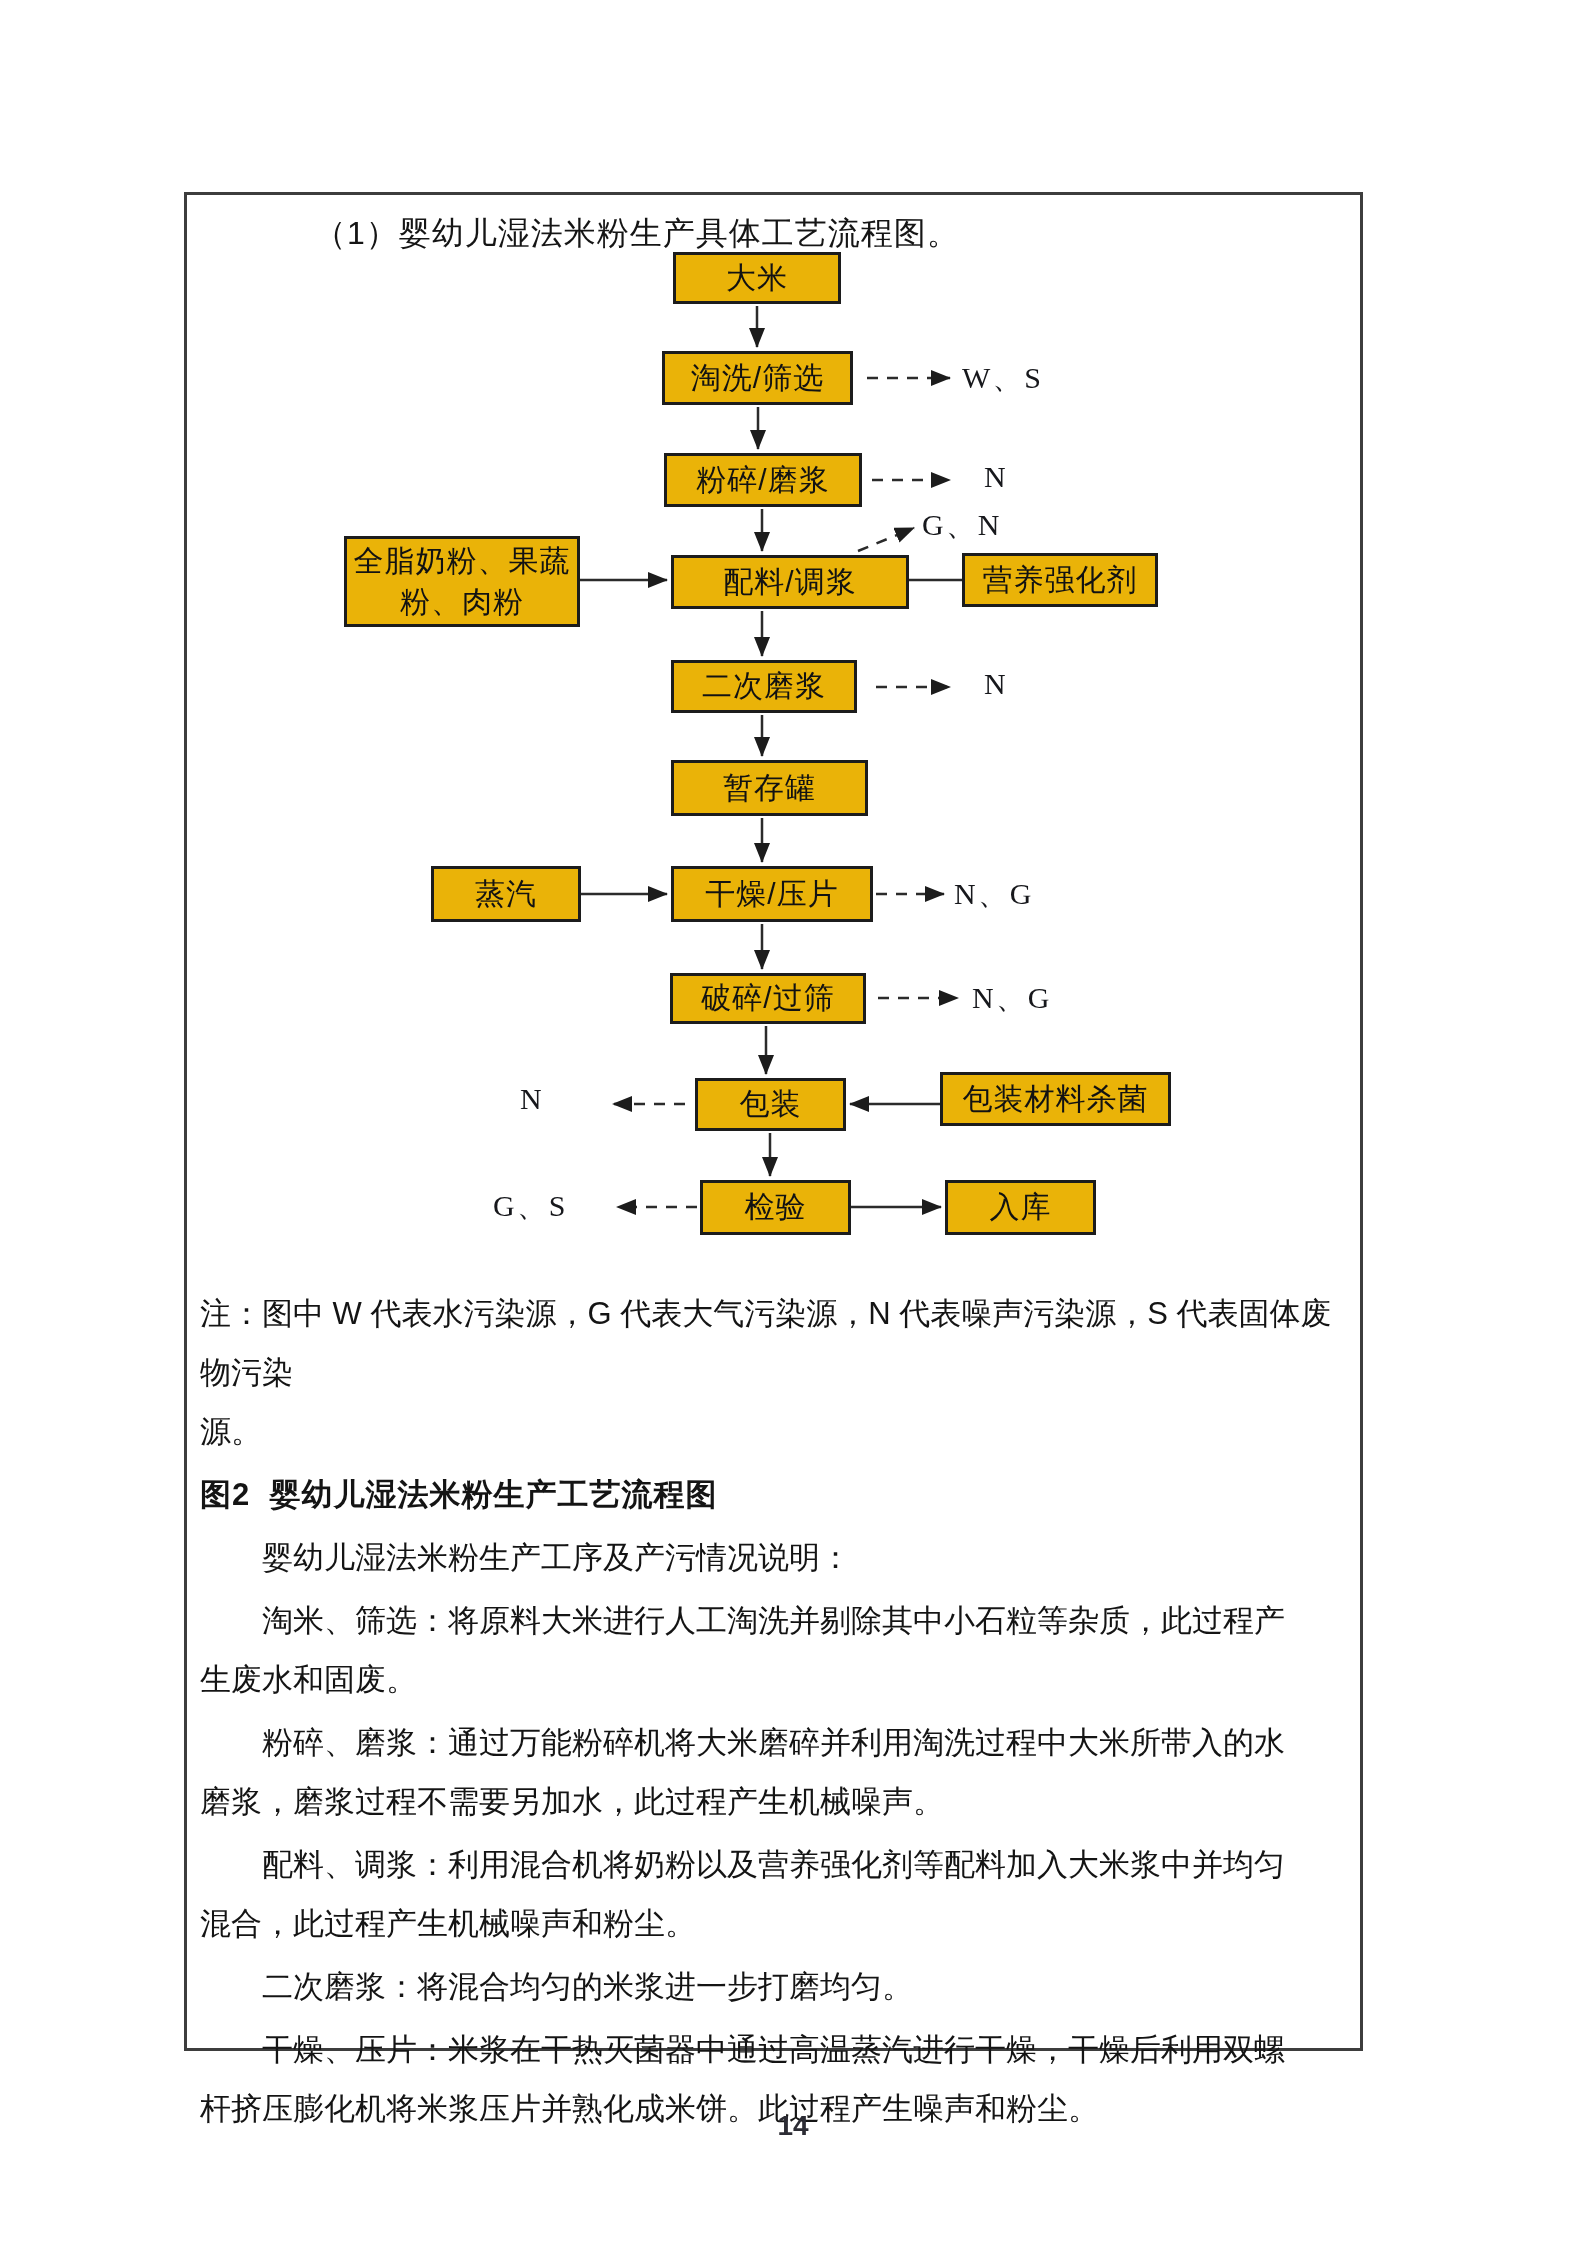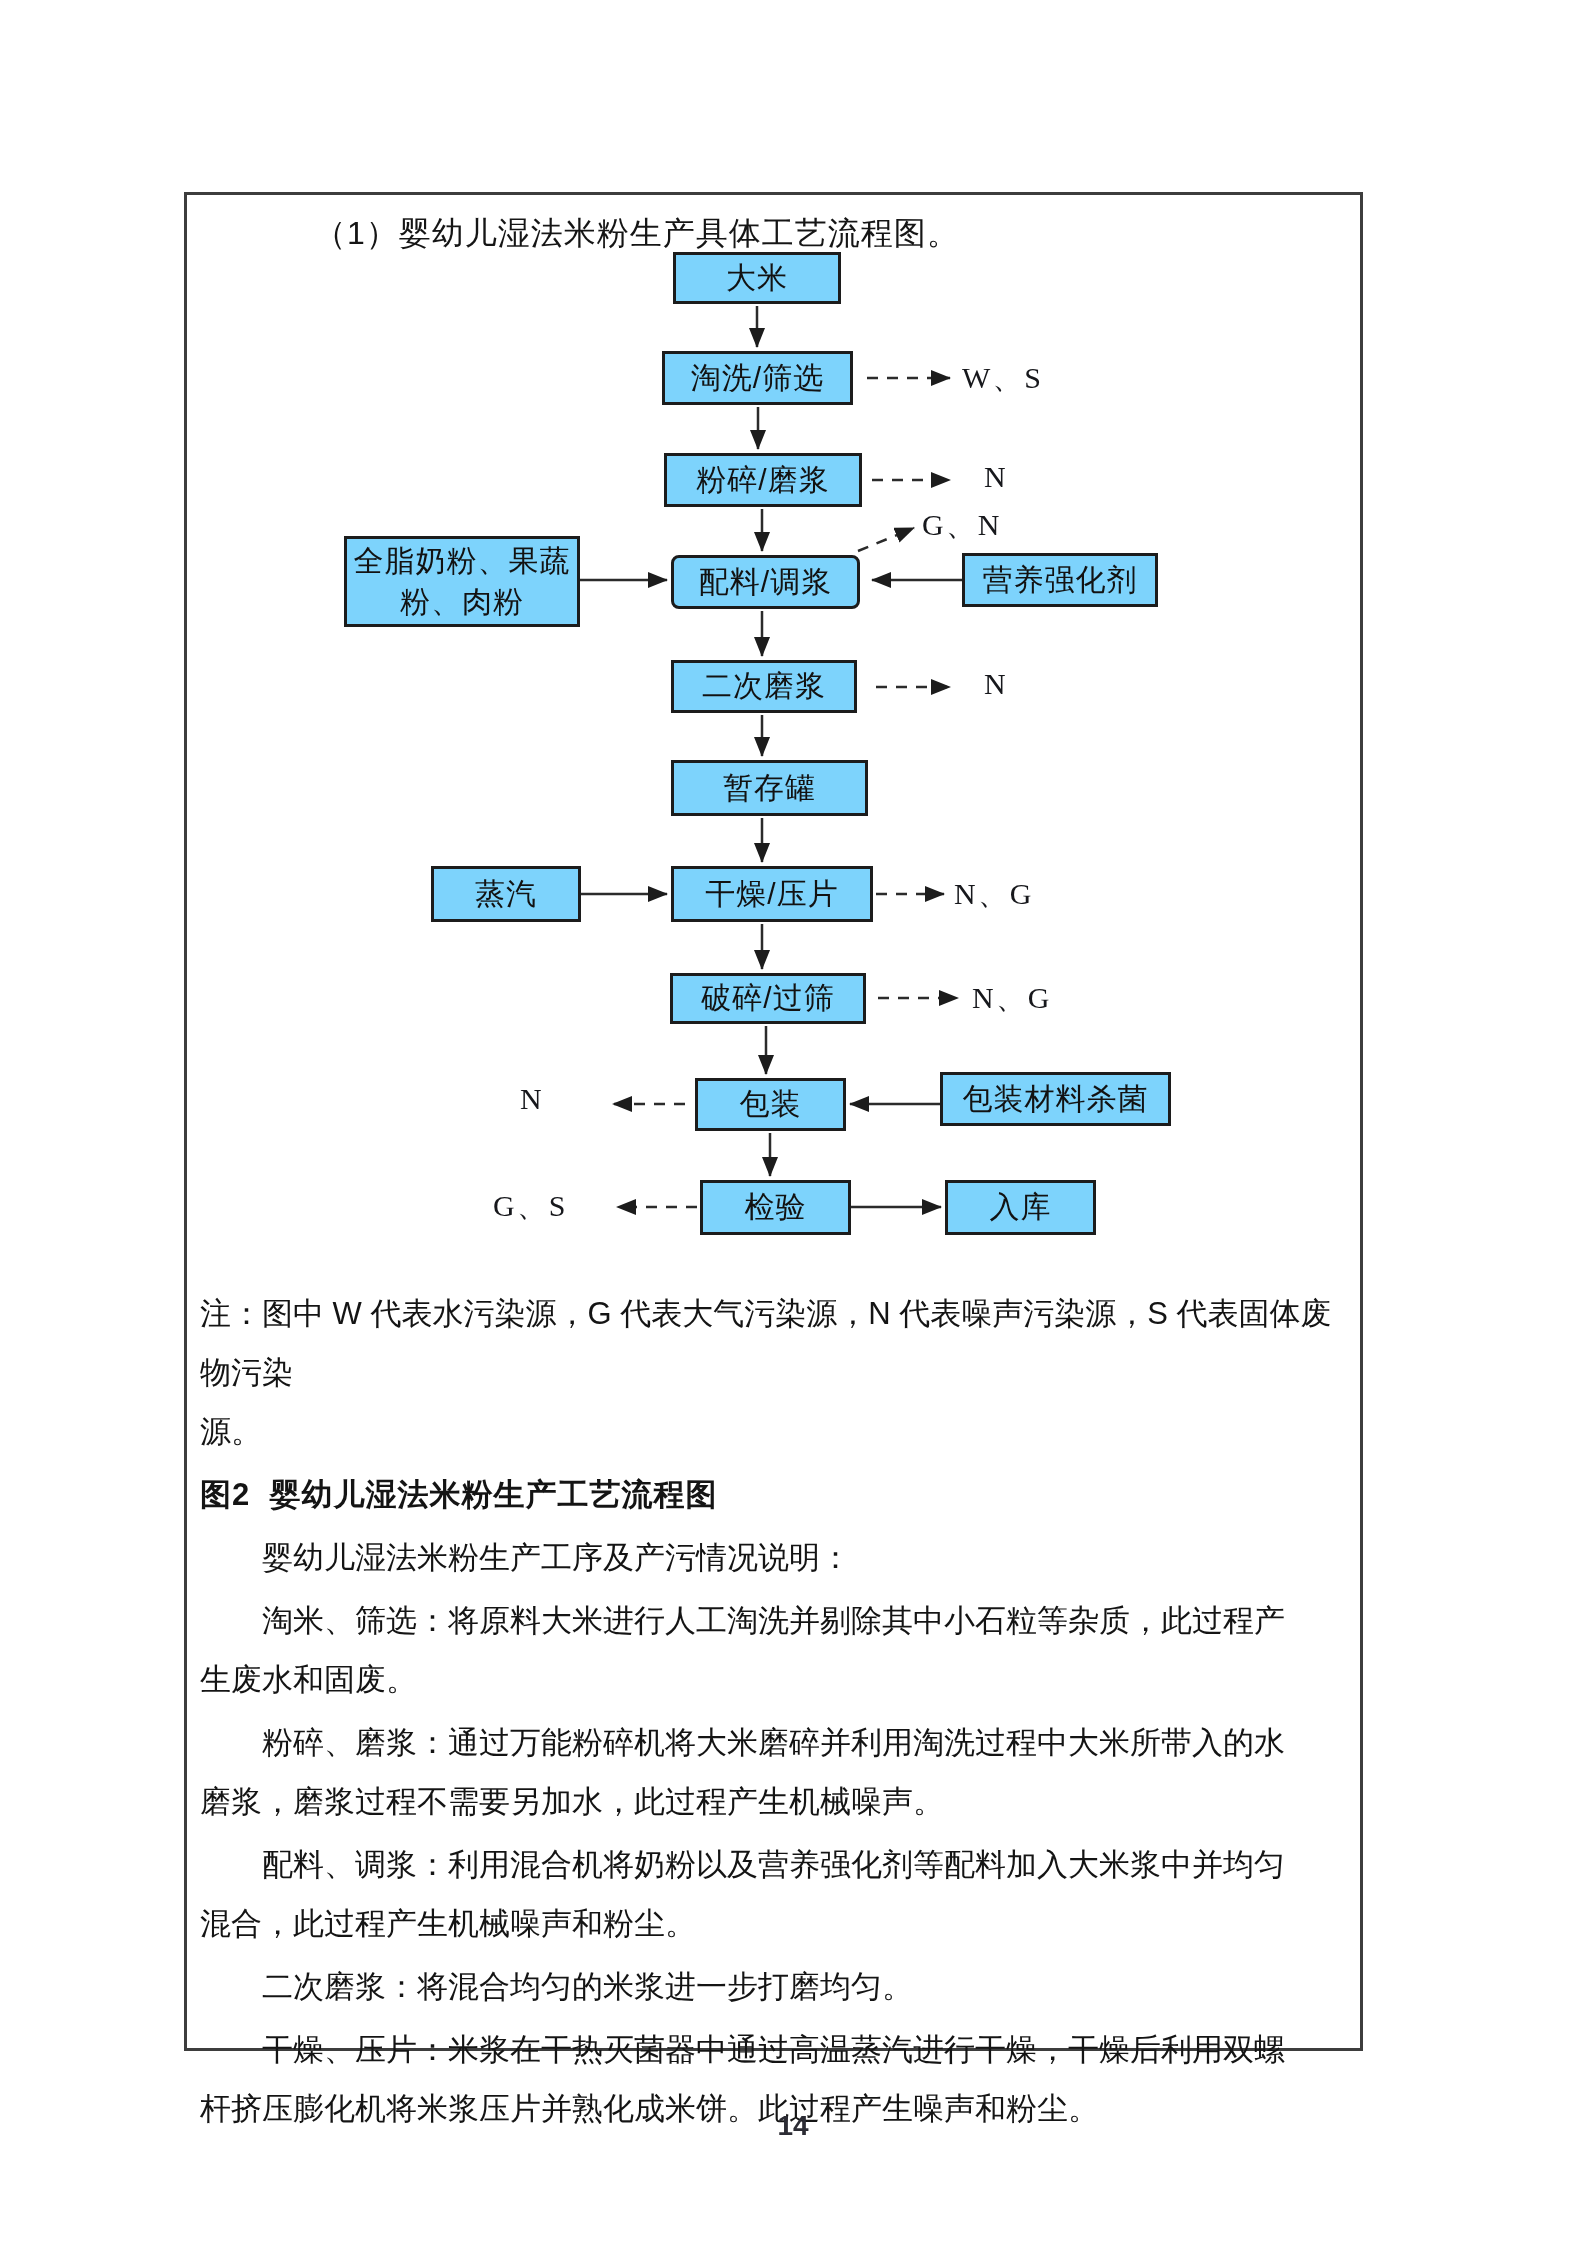--- a/index.html
+++ b/index.html
@@ -3,21 +3,21 @@
 <meta charset="utf-8">
 <style>
   html,body{margin:0;padding:0;background:#ffffff;}
   #page{position:relative;width:1586px;height:2244px;background:#ffffff;overflow:hidden;
         font-family:"Liberation Sans","DejaVu Sans",sans-serif;color:#111;}
   .frame{position:absolute;left:184px;top:192px;width:1179px;height:1859px;
          border:3px solid #3d3d3d;box-sizing:border-box;}
   .title{position:absolute;left:196px;top:212px;width:1140px;font-size:32px;
          letter-spacing:1px;padding-left:118px;box-sizing:border-box;color:#151515;}
   
-  .node{position:absolute;border:3px solid #1c1c1c;background:#7dd3fc;box-sizing:border-box;
+  .node{position:absolute;border:3px solid #1c1c1c;background:#eab308;box-sizing:border-box;
         display:flex;align-items:center;justify-content:center;text-align:center;
         font-size:30px;line-height:1.35;color:#121212;letter-spacing:1px;}
   
   .emi{position:absolute;font-family:"Liberation Serif","DejaVu Serif",serif;
        font-size:30px;color:#17181c;letter-spacing:2px;white-space:nowrap;}
   .arrows{position:absolute;left:0;top:0;pointer-events:none;}
   .arrows line{stroke:#2b2b2b;stroke-width:2.5;}
   .arrows line.dash{stroke-dasharray:11 9;}
   
   .textblock{position:absolute;left:196px;top:1280px;width:1146px;font-size:31px;
@@ -67,21 +67,21 @@
     <line class="dash" x1="876" y1="687" x2="950" y2="687" marker-end="url(#ah)"></line>
     <line class="dash" x1="876" y1="894" x2="944" y2="894" marker-end="url(#ah)"></line>
     <line class="dash" x1="878" y1="998" x2="958" y2="998" marker-end="url(#ah)"></line>
     <line class="dash" x1="685" y1="1104" x2="613" y2="1104" marker-end="url(#ah)"></line>
     <line class="dash" x1="697" y1="1207" x2="617" y2="1207" marker-end="url(#ah)"></line>
   </svg>
 
   <div class="node" style="left:673px;top:252px;width:168px;height:52px;">大米</div>
   <div class="node" style="left:662px;top:351px;width:191px;height:54px;">淘洗/筛选</div>
   <div class="node" style="left:664px;top:453px;width:198px;height:54px;">粉碎/磨浆</div>
-  <div class="node" style="left:671px;top:555px;width:189px;height:54px;border-radius:8px;">配料/调浆</div>
+  <div class="node" style="left:671px;top:555px;width:238px;height:54px;">配料/调浆</div>
   <div class="node" style="left:671px;top:660px;width:186px;height:53px;">二次磨浆</div>
   <div class="node" style="left:671px;top:760px;width:197px;height:56px;">暂存罐</div>
   <div class="node" style="left:671px;top:866px;width:202px;height:56px;">干燥/压片</div>
   <div class="node" style="left:670px;top:973px;width:196px;height:51px;">破碎/过筛</div>
   <div class="node" style="left:695px;top:1078px;width:151px;height:53px;">包装</div>
   <div class="node" style="left:700px;top:1180px;width:151px;height:55px;">检验</div>
 
   <div class="node" style="left:344px;top:536px;width:236px;height:91px;padding:0 0;">全脂奶粉、果蔬粉、肉粉</div>
   <div class="node" style="left:962px;top:553px;width:196px;height:54px;">营养强化剂</div>
   <div class="node" style="left:431px;top:866px;width:150px;height:56px;">蒸汽</div>

